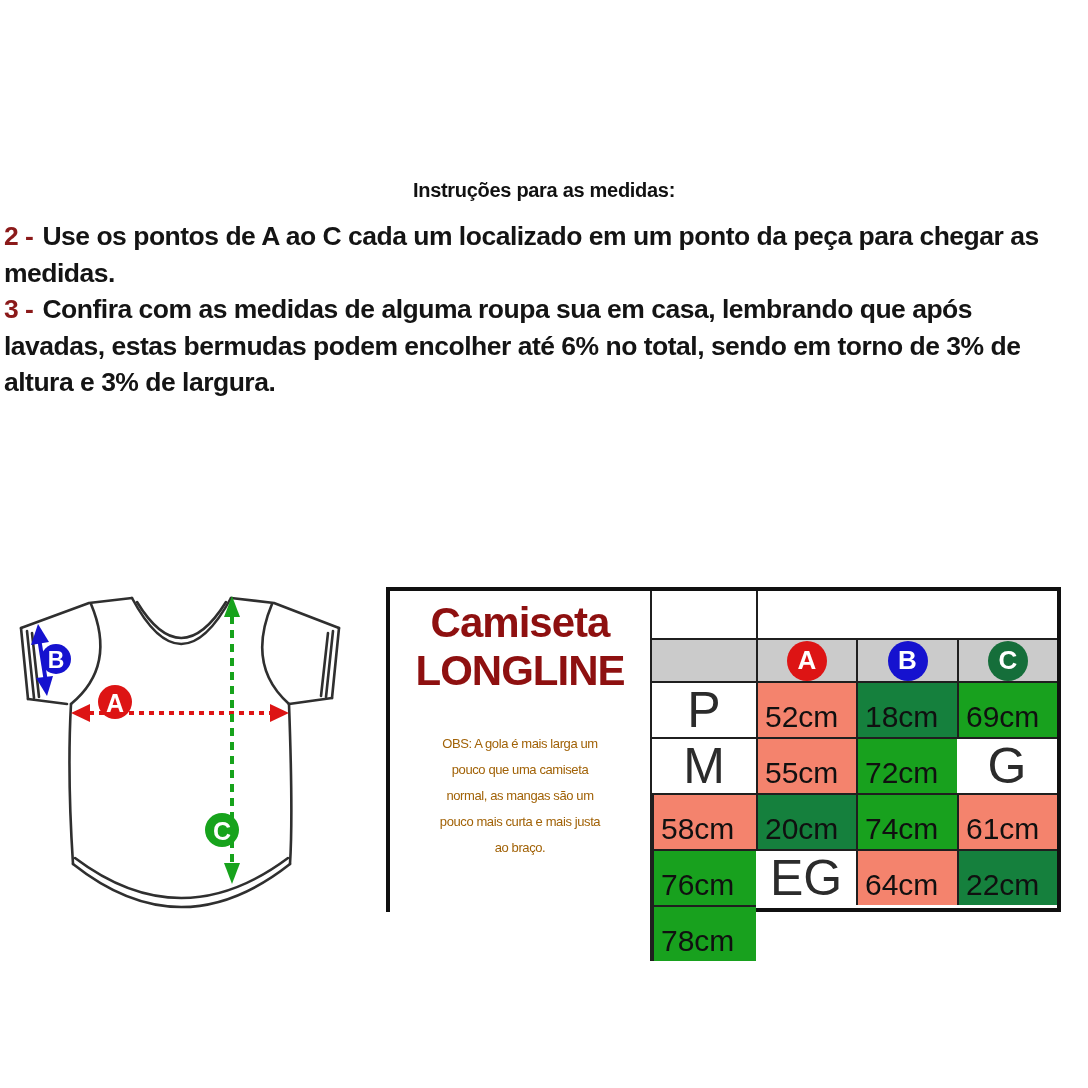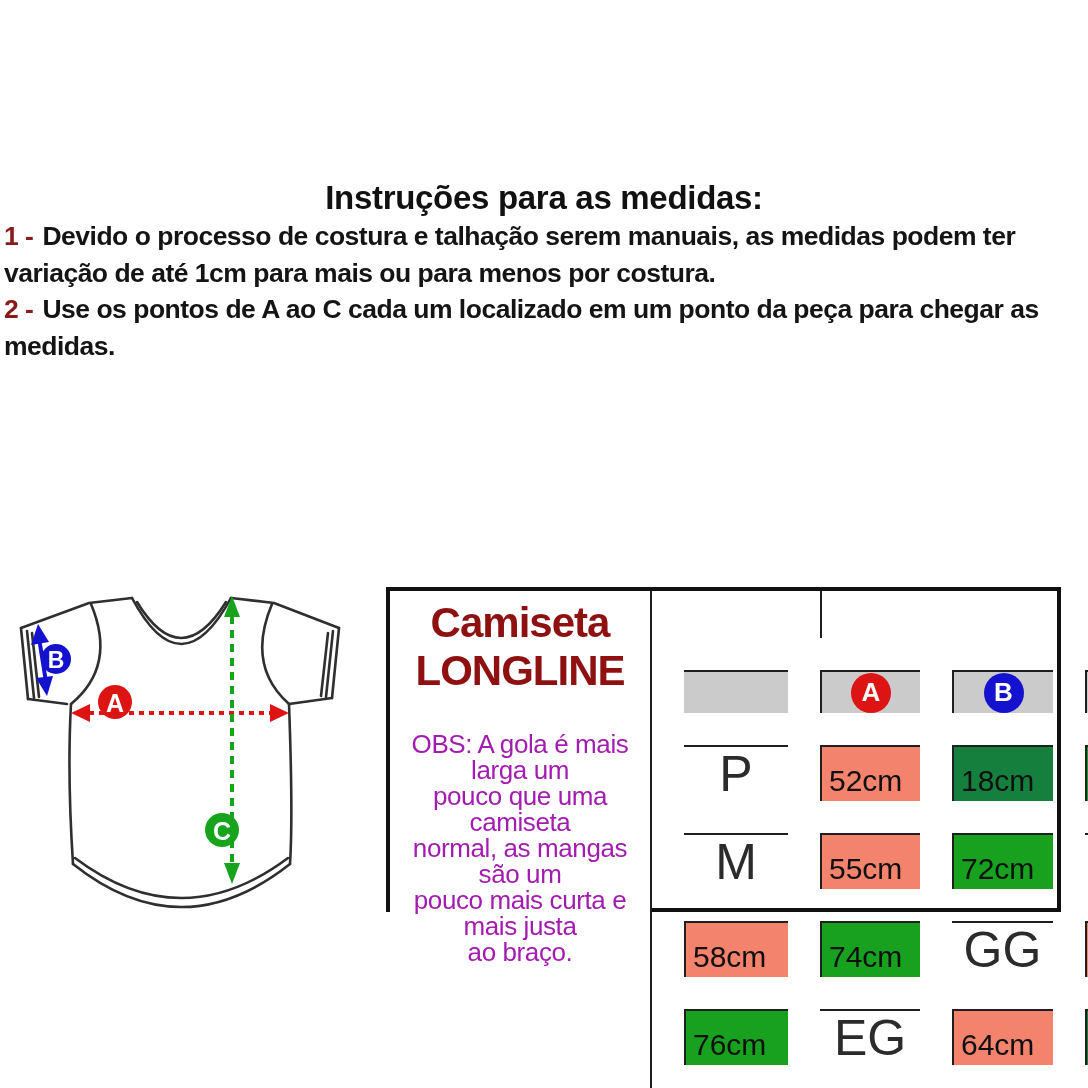--- a/index.html
+++ b/index.html
@@ -1,44 +1,44 @@
 <!DOCTYPE html>
 <html><head>
 <meta charset="utf-8">
 <style>
   html,body{margin:0;padding:0;background:#ffffff;}
   #page{position:relative;width:1088px;height:1088px;background:#ffffff;overflow:hidden;
         font-family:"Liberation Sans","DejaVu Sans",sans-serif;color:#1a1a1a;}
 
   
   .main-title{position:absolute;top:179px;left:0;width:100%;margin:0;text-align:center;
-              font-size:33px;font-weight:bold;color:#111;letter-spacing:-0.3px;}
+              font-size:20px;font-weight:bold;color:#111;letter-spacing:-0.3px;}
   .instructions{position:absolute;top:218px;left:4px;width:1080px;}
   .instructions p{margin:0;font-size:26.5px;font-weight:bold;line-height:36.6px;
                   letter-spacing:-0.5px;color:#141414;}
   .num{color:#8b1a1a;margin-right:9px;}
   .pre{white-space:pre-line;}
 
   
   .shirt-svg{position:absolute;left:5px;top:578px;width:360px;height:345px;}
   .shirt-svg text{font-family:"Liberation Sans","DejaVu Sans",sans-serif;font-weight:bold;fill:#fff;}
 
   
   .size-table{position:absolute;left:386px;top:587px;width:675px;height:325px;
               box-sizing:border-box;border:4px solid #101010;background:#fff;
               display:grid;grid-template-columns:262px 104px 100px 101px 100px;
-              grid-template-rows:47px 43px repeat(5,1fr);gap:32px;}
+              grid-template-rows:47px 43px repeat(5,1fr);}
   .size-table>div{box-sizing:border-box;}
   .bl{border-left:2px solid #1f1f1f;}
   .bt{border-top:2px solid #1f1f1f;}
   .left-panel{grid-column:1;grid-row:1/8;border-right:2px solid #1f1f1f;
               display:flex;flex-direction:column;align-items:center;background:#fff;}
   .product-title{margin-top:8px;font-size:42px;line-height:48px;font-weight:bold;
                  color:#8e1010;text-align:center;letter-spacing:-1px;}
-  .obs-text{margin-top:36px;font-size:26px;line-height:26px;color:#a21caf;
+  .obs-text{margin-top:36px;font-size:13px;line-height:26px;color:#a16207;
             text-align:center;letter-spacing:-0.4px;padding:0 4px;}
   .gray{background:#cbcbcb;}
   .cell-center{display:flex;align-items:center;justify-content:center;}
   .circle{width:40px;height:40px;border-radius:50%;display:flex;align-items:center;
           justify-content:center;font-size:26px;font-weight:bold;color:#fff;}
   .circle-a{background:#dd1414;}
   .circle-b{background:#1512cf;}
   .circle-c{background:#156e3a;}
   .size-cell{display:flex;align-items:center;justify-content:center;
              font-size:50px;line-height:45px;color:#2b2b2b;background:#fff;}
@@ -48,24 +48,25 @@
   .bg-c{background:#18a11e;}
 </style>
 </head>
 <body>
 
 <div id="page">
 
   <h1 class="main-title">Instruções para as medidas:</h1>
 
   <div class="instructions">
-    <p><span class="num">1 -</span><span class="pre">Devido o processo de costura e talhação serem manuais, as medidas podem ter
-variação de até 1cm para mais ou para menos por costura.</span></p>
     <p><span class="num">2 -</span><span class="pre">Use os pontos de A ao C cada um localizado em um ponto da peça para chegar as
 medidas.</span></p>
+    <p><span class="num">3 -</span><span class="pre">Confira com as medidas de alguma roupa sua em casa, lembrando que após
+lavadas, estas bermudas podem encolher até 6% no total, sendo em torno de 3% de
+altura e 3% de largura.</span></p>
   </div>
 
   <svg class="shirt-svg" viewBox="0 0 360 345">
     <g fill="none" stroke="#2f2f2f" stroke-width="2.6" stroke-linecap="round" stroke-linejoin="round">
 
       <path d="M127,20 Q176,112 226,20"></path>
       <path d="M132,24 Q176,96 221,24"></path>
 
       <path d="M127,20 L84,25 L16,50"></path>
       <path d="M226,20 L269,25 L334,50"></path>
@@ -144,23 +145,23 @@
     <div class="val bg-a bt bl">52cm</div>
     <div class="val bg-b bt bl">18cm</div>
     <div class="val bg-c bt bl">69cm</div>
 
     <div class="size-cell bt">M</div>
     <div class="val bg-a bt bl">55cm</div>
     <div class="val bg-c bt bl">72cm</div>
 
     <div class="size-cell bt">G</div>
     <div class="val bg-a bt bl">58cm</div>
+    <div class="val bg-b bt bl">20cm</div>
     <div class="val bg-c bt bl">74cm</div>
 
-    <div class="size-cell bt">GG</div>
     <div class="val bg-a bt bl">61cm</div>
     <div class="val bg-c bt bl">76cm</div>
 
     <div class="size-cell bt">EG</div>
     <div class="val bg-a bt bl">64cm</div>
     <div class="val bg-b bt bl">22cm</div>
     <div class="val bg-c bt bl">78cm</div>
 
   </div>
 </div>

